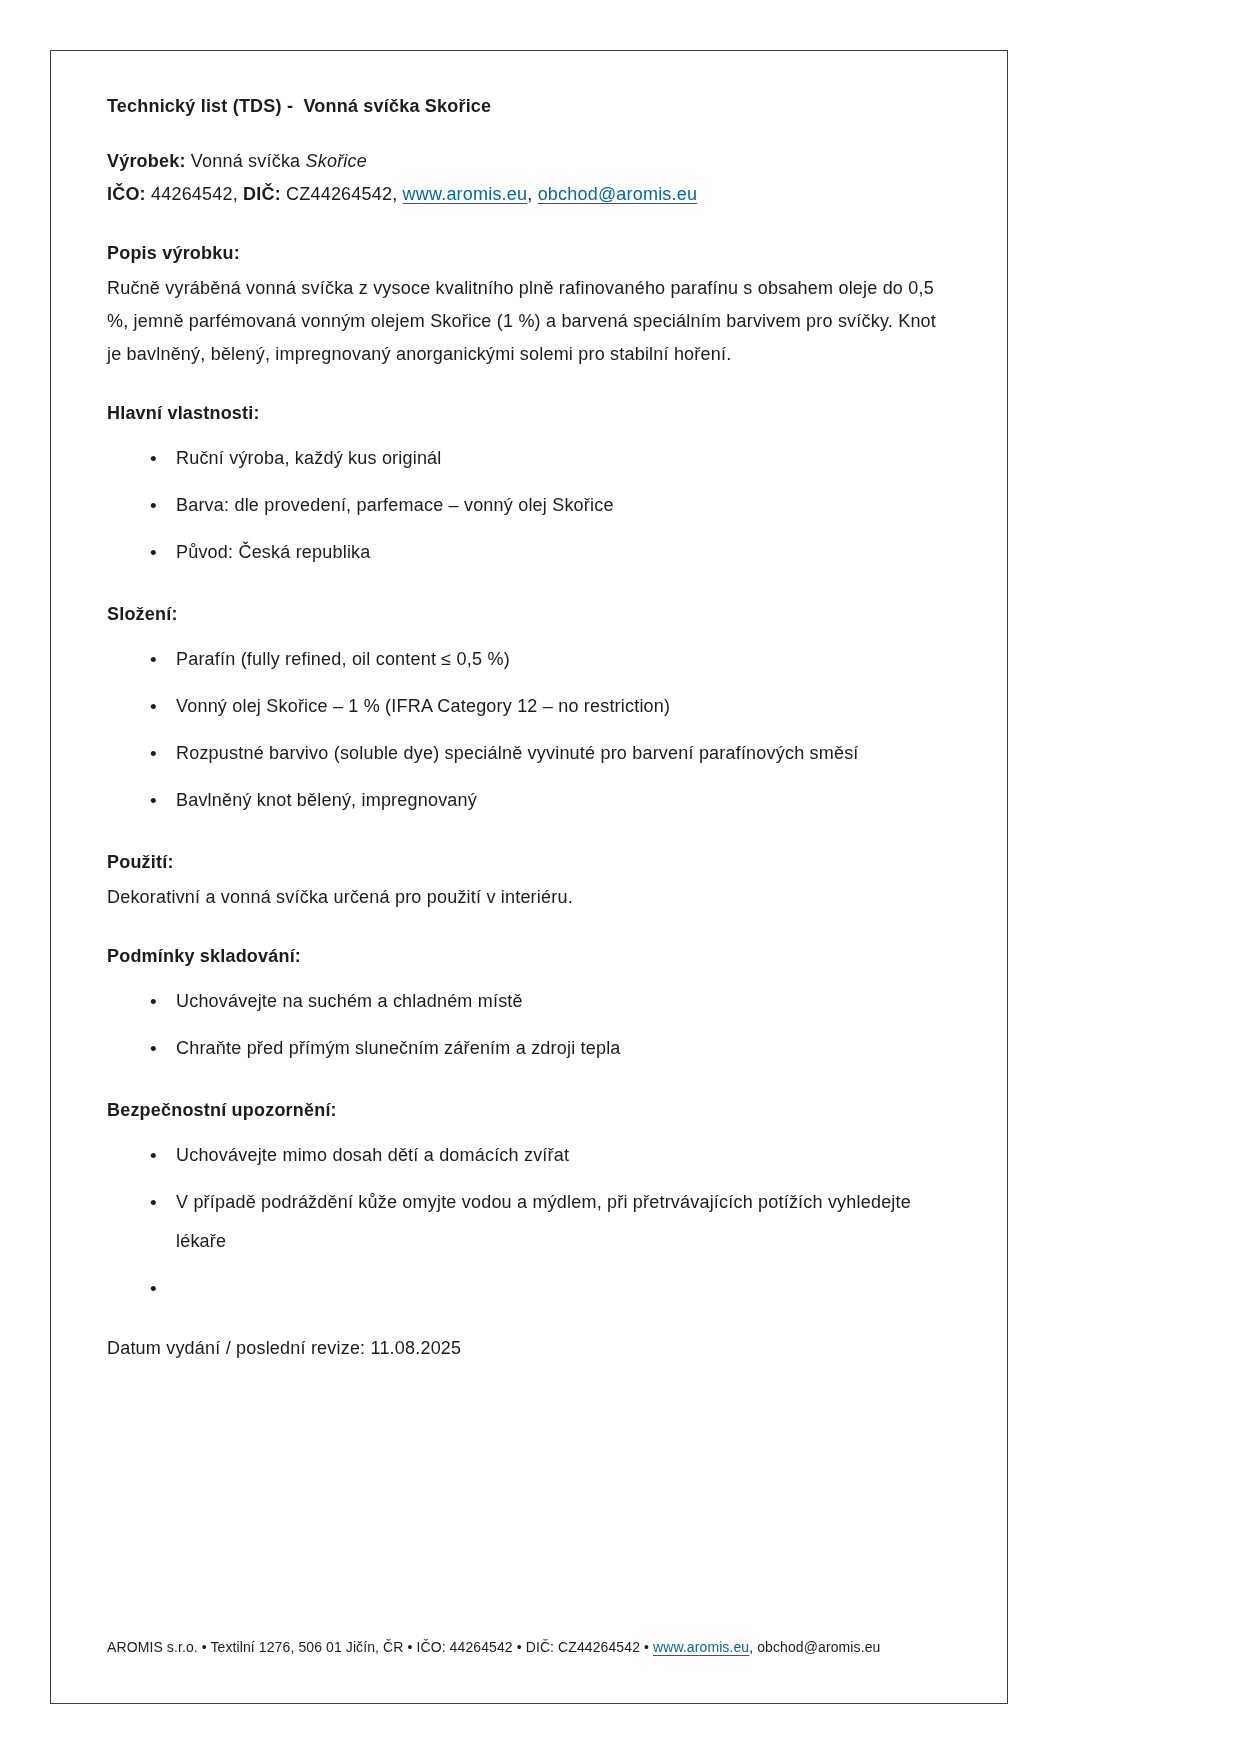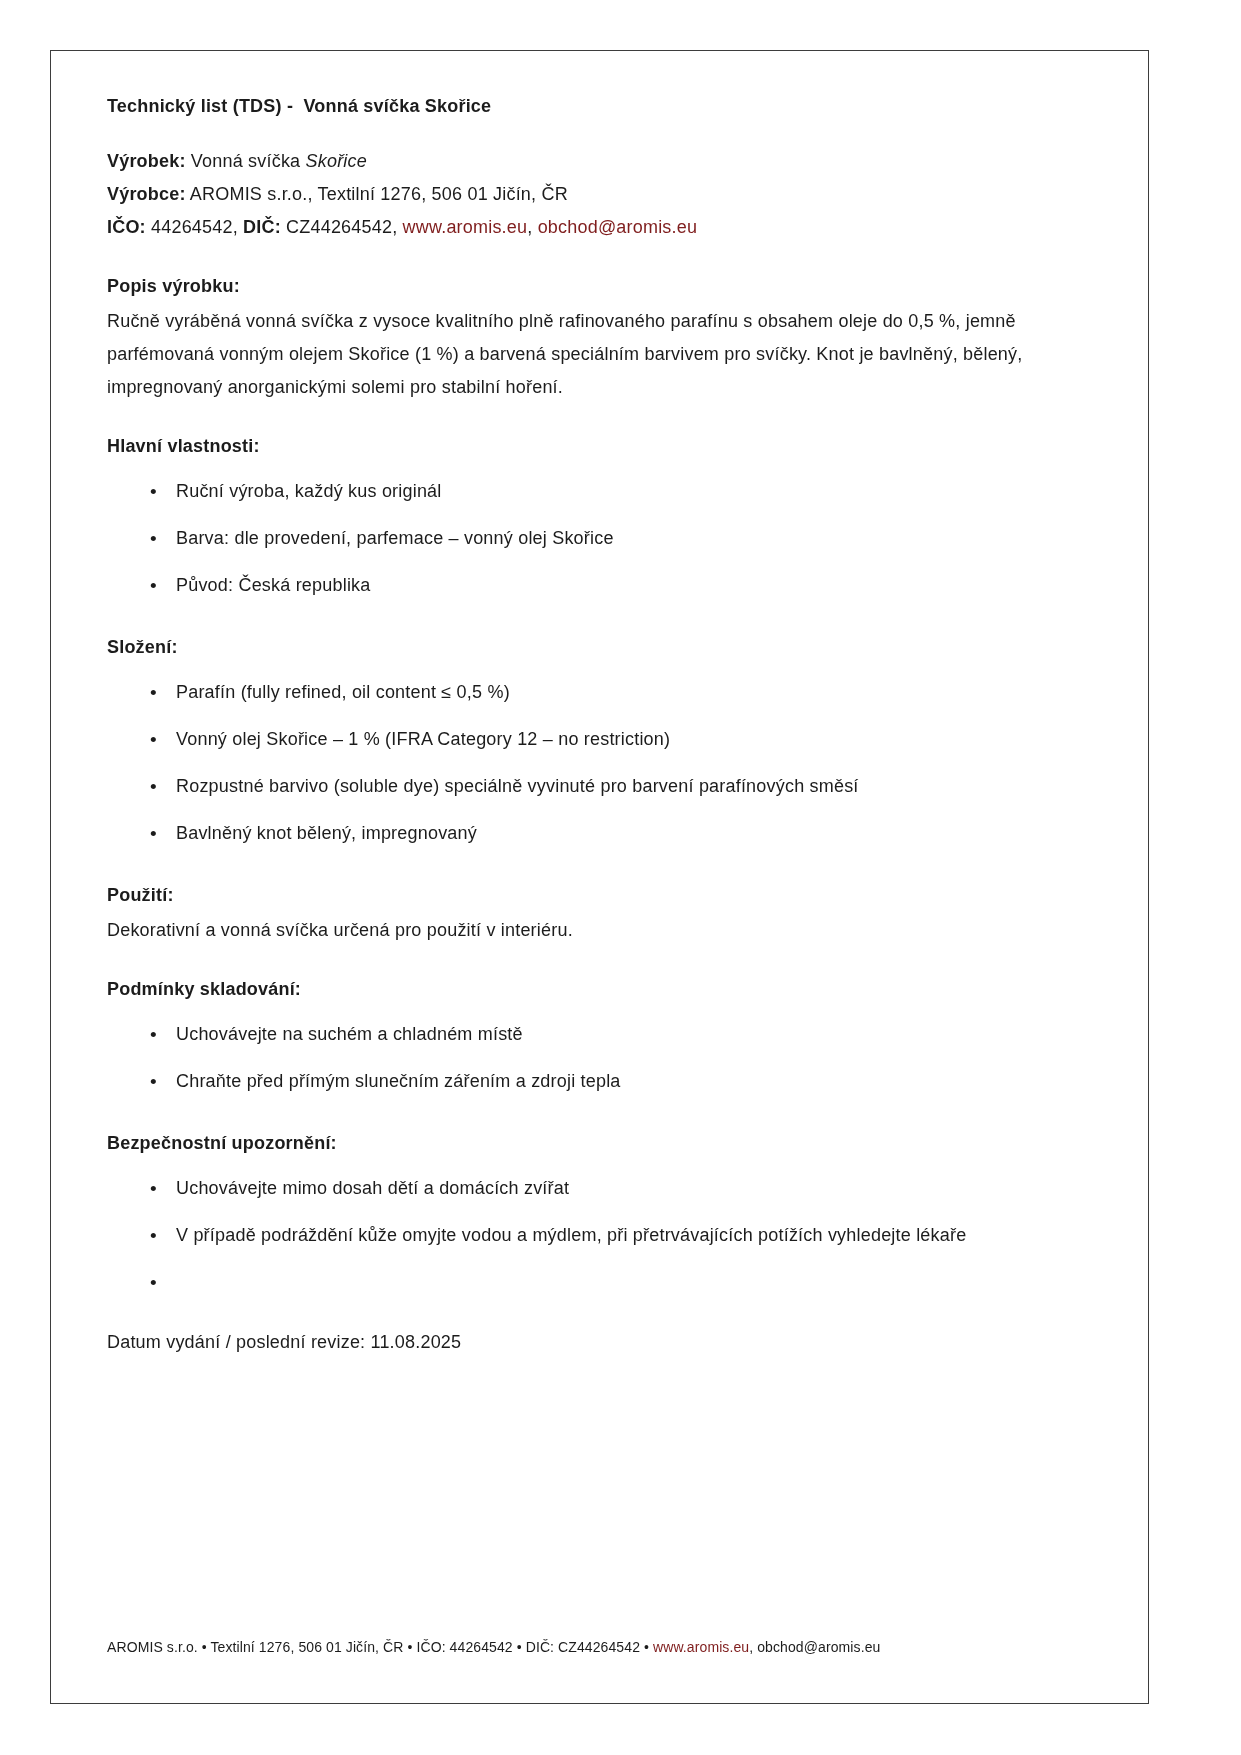--- a/index.html
+++ b/index.html
@@ -12,21 +12,21 @@
     height: 1755px;
     position: relative;
     font-family: "Liberation Sans", "DejaVu Sans", sans-serif;
     color: #1c1c1c;
     -webkit-font-smoothing: antialiased;
   }
   .page-frame {
     position: absolute;
     left: 50px;
     top: 50px;
-    width: 1099px;
+    width: 958px;
     height: 1654px;
     border: 1px solid #3d3d3d;
     box-sizing: border-box;
     background: #ffffff;
   }
   .content {
     position: absolute;
     left: 56px;
     right: 54px;
     top: 30px;
@@ -42,21 +42,22 @@
   }
   .info-block {
     margin-top: 26px;
   }
   .info-line {
     line-height: 33px;
   }
   .lbl { font-weight: bold; }
   .it  { font-style: italic; }
   a.doc-link {
-    color: #7f1d1d;
+    color: #0369a1;
+    text-decoration: underline;
     text-underline-offset: 3px;
     text-decoration-thickness: 1px;
     cursor: pointer;
   }
   h2.section-heading {
     font-size: 18px;
     font-weight: bold;
     margin: 29px 0 6px 0;
     line-height: 26px;
   }
@@ -106,23 +107,20 @@
 <div class="page-frame">
   <div class="content">
 
     <div class="doc-title">Technický list (TDS) -  Vonná svíčka Skořice</div>
 
     <div class="info-block">
       <div class="info-line">
         <span class="lbl">Výrobek:</span><span> Vonná svíčka </span><span class="it">Skořice</span>
       </div>
       <div class="info-line">
-        <span class="lbl">Výrobce:</span><span> AROMIS s.r.o., Textilní 1276, 506 01 Jičín, ČR</span>
-      </div>
-      <div class="info-line">
         <span class="lbl">IČO:</span><span> 44264542, </span><span class="lbl">DIČ:</span><span> CZ44264542, </span><a class="doc-link">www.aromis.eu</a><span>, </span><a class="doc-link">obchod@aromis.eu</a>
       </div>
     </div>
 
     <h2 class="section-heading">Popis výrobku:</h2>
     <p class="body-text">Ručně vyráběná vonná svíčka z vysoce kvalitního plně rafinovaného parafínu s obsahem oleje do 0,5 %, jemně parfémovaná vonným olejem Skořice (1 %) a barvená speciálním barvivem pro svíčky. Knot je bavlněný, bělený, impregnovaný anorganickými solemi pro stabilní hoření.</p>
 
     <h2 class="section-heading">Hlavní vlastnosti:</h2>
     <ul class="doc-list">
       <li>Ruční výroba, každý kus originál</li>

